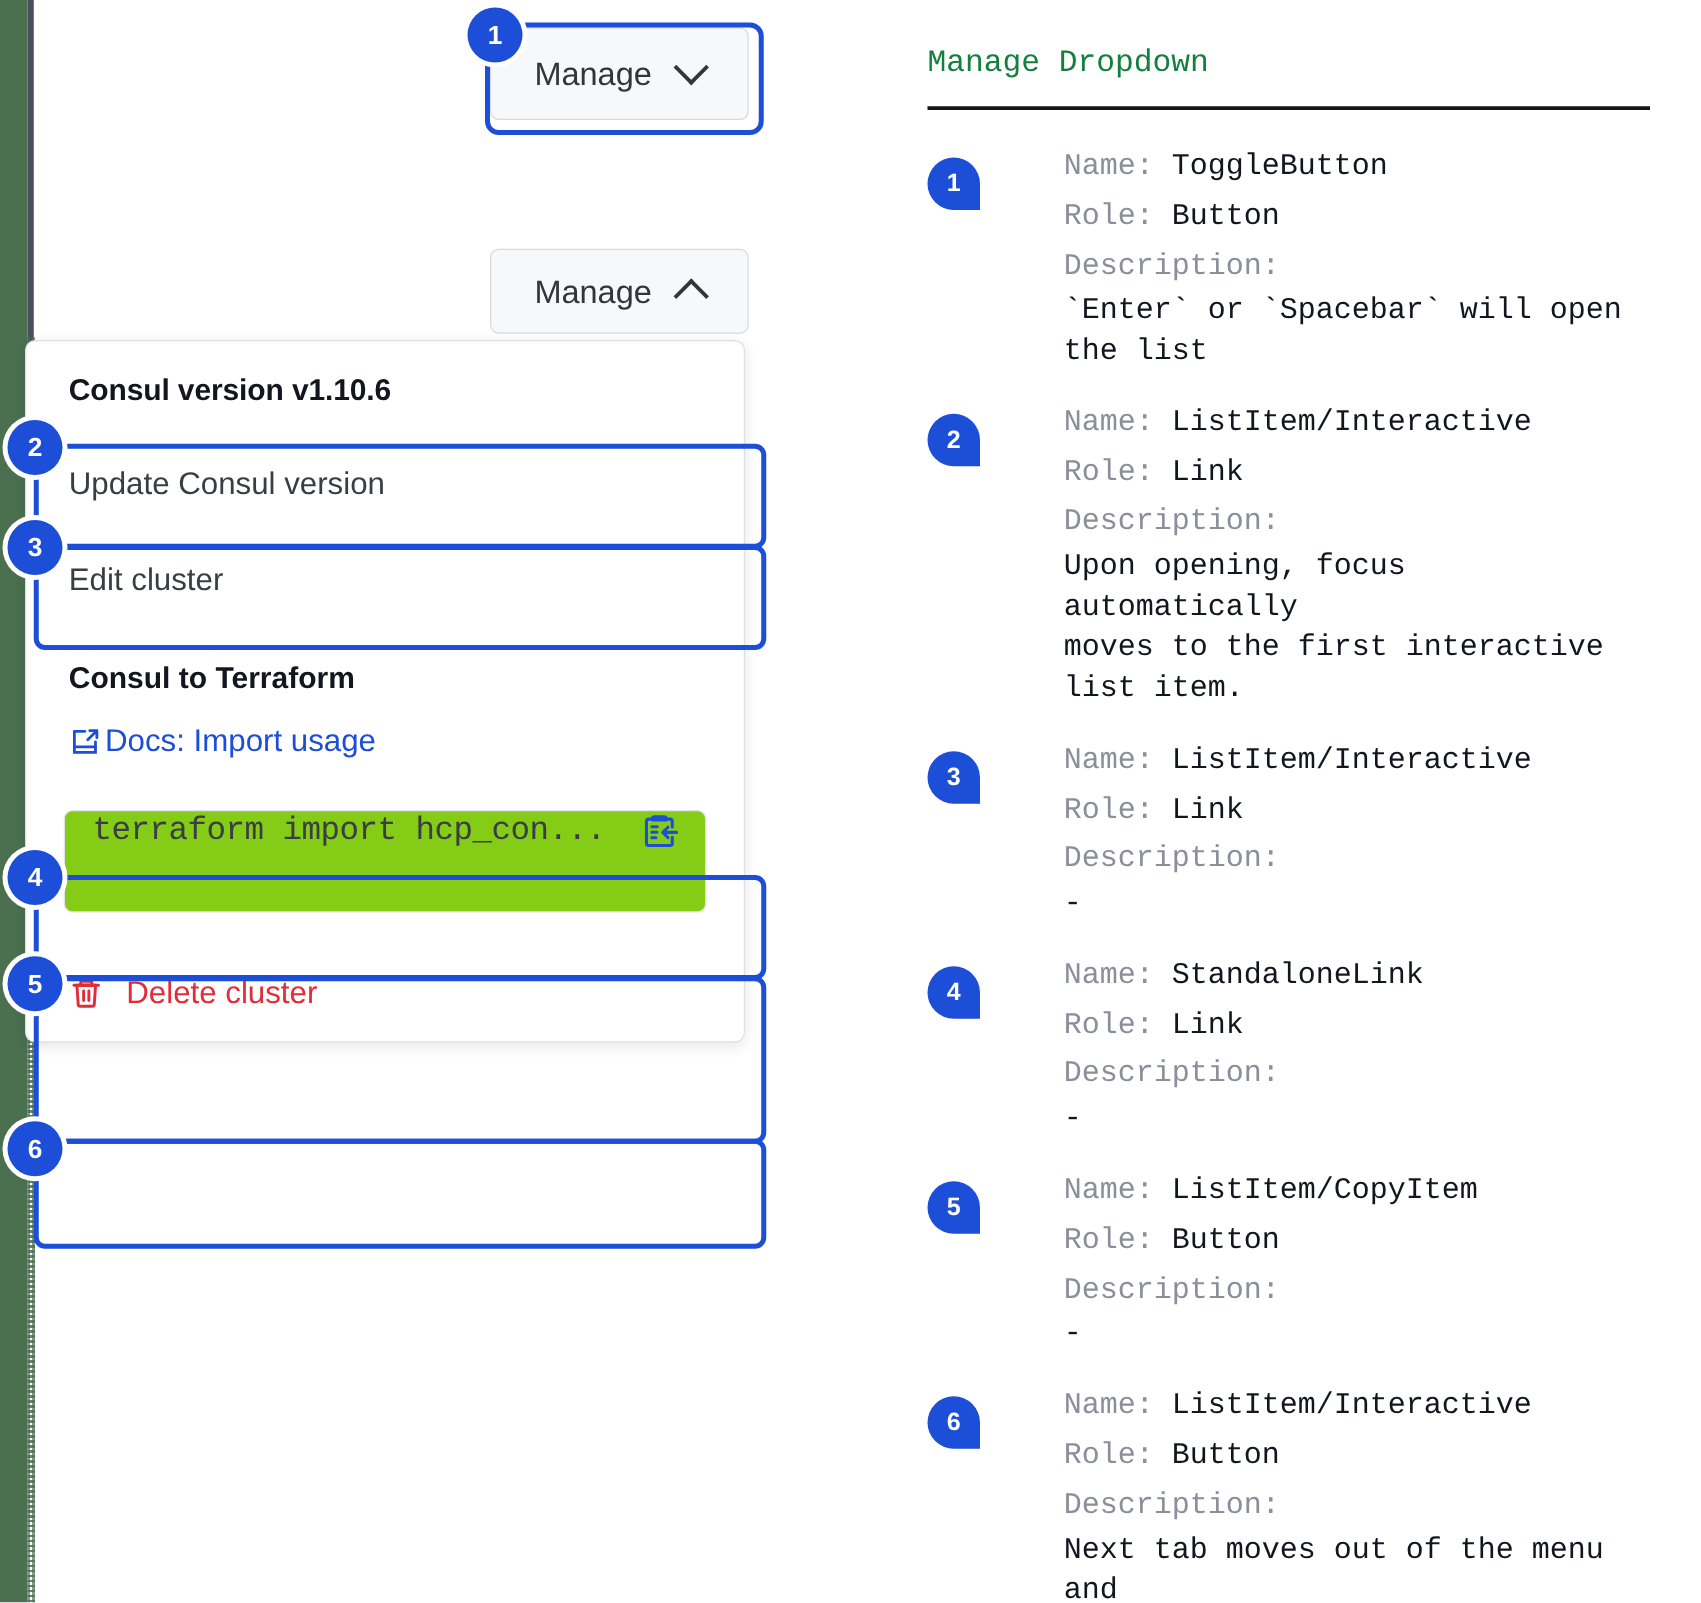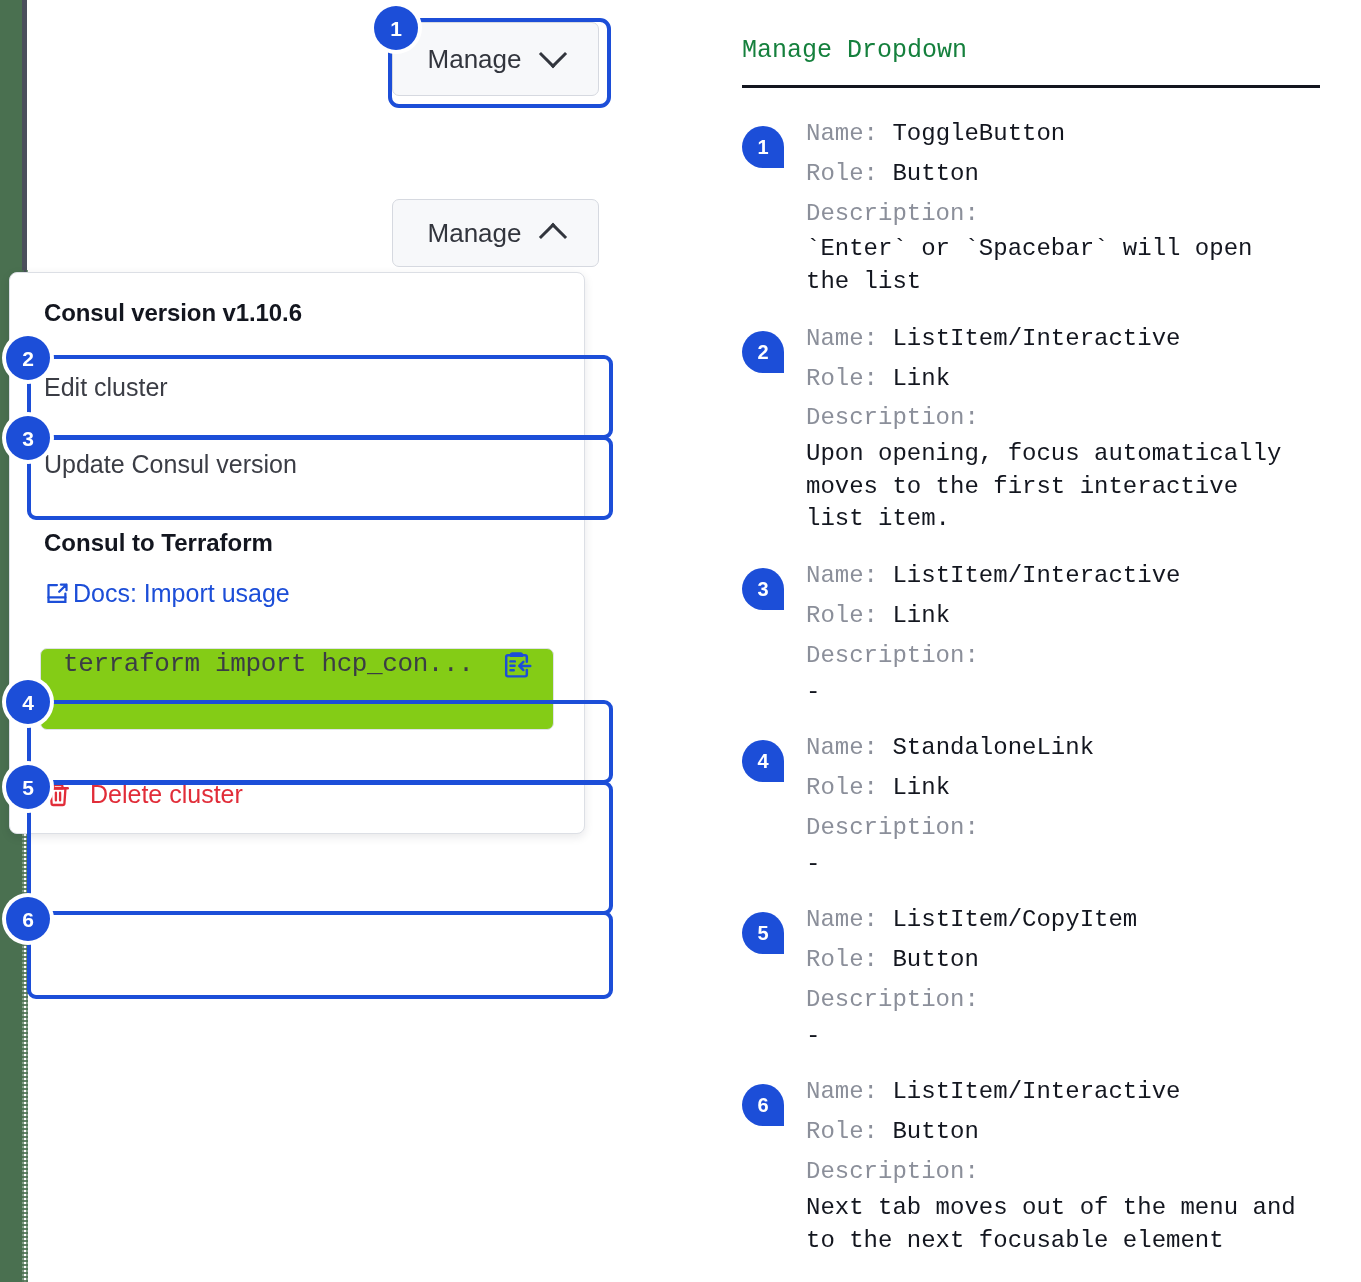--- a/index.html
+++ b/index.html
@@ -104,21 +104,21 @@
     width: 17px; height: 17px;
     border-right: 3px solid #32353d;
     border-bottom: 3px solid #32353d;
   }
   .chev.down { transform: translateY(-5px) rotate(45deg); }
   .chev.up   { transform: translateY(4px) rotate(-135deg); }
 
   
   .dropdown {
     position: absolute;
-    left: 9px;
+    left: 20px;
     top: 272px;
     width: 574px;
     background: #ffffff;
     border: 1px solid #dcdfe5;
     border-radius: 8px;
     box-shadow: 0 3px 10px rgba(16,22,39,0.10);
     z-index: 10;
   }
   .dd-header {
     padding: 26px 34px 22px 34px;
@@ -213,21 +213,21 @@
     width: 100%;
     margin-bottom: 10px;
   }
   .ann-entry {
     display: flex;
     align-items: flex-start;
     gap: 22px;
     padding: 16px 0 4px 0;
   }
   .ann-badge-wrap { padding-top: 12px; width: 42px; flex: 0 0 42px; }
-  .ann-body { flex: 1 1 auto; }
+  .ann-body { flex: 1 1 auto; margin-left: 45px; }
   .ann-line {
     font-family: "Liberation Mono", monospace;
     font-size: 24px;
     line-height: 1.66;
     color: #13161f;
     white-space: pre-wrap;
   }
   .ann-key { color: #8b8f9a; }
   .ann-val { color: #13161f; }
   .ann-desc {
@@ -254,23 +254,23 @@
 
 <div class="manage-btn" style="left:392px; top:199px; width:207px; height:68px;">
   <span class="lbl">Manage</span>
   <span class="chev up"></span>
 </div>
 
 <div class="dropdown">
 
   <div class="dd-header">Consul version v1.10.6</div>
 
+  <div class="dd-item">Update Consul version</div>
+
   <div class="dd-item">Edit cluster</div>
-
-  <div class="dd-item">Update Consul version</div>
 
   <div class="dd-section-title">Consul to Terraform</div>
 
   <div class="dd-link">
     <span style="display:inline-flex;">
       <svg width="27" height="27" viewBox="0 0 24 24" fill="none" aria-hidden="true">
         <path d="M4 4.5h7.5M4 4.5v15h15V12" stroke="#1c4ed8" stroke-width="2" stroke-linecap="round"></path>
         <path d="M4 15.5h15" stroke="#1c4ed8" stroke-width="2" stroke-linecap="round"></path>
         <path d="M13.5 10.5 20 4M20 4h-5M20 4v5" stroke="#1c4ed8" stroke-width="2" stroke-linecap="round" stroke-linejoin="round"></path>
       </svg>

